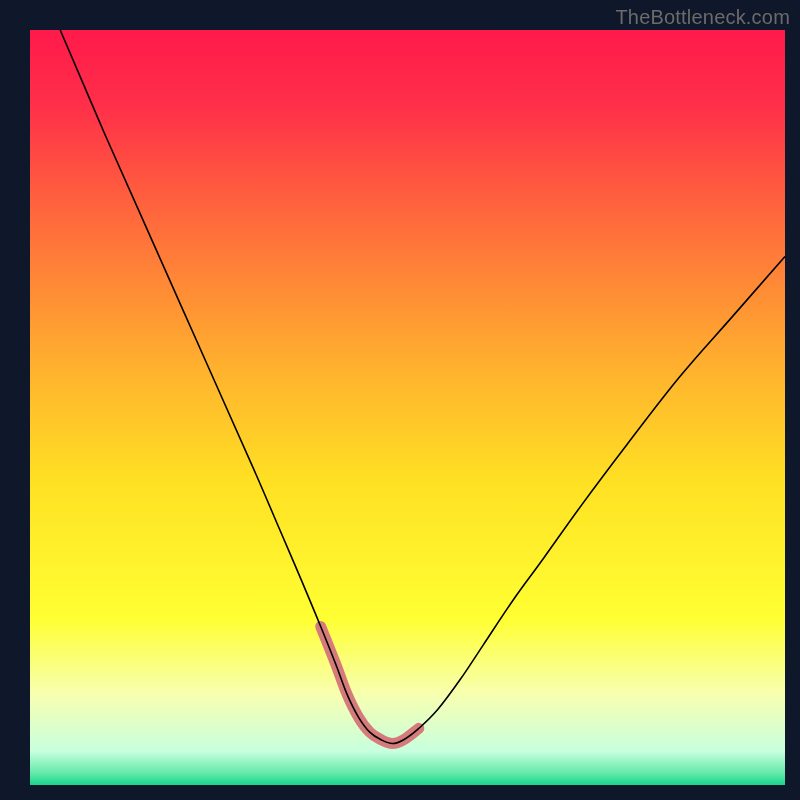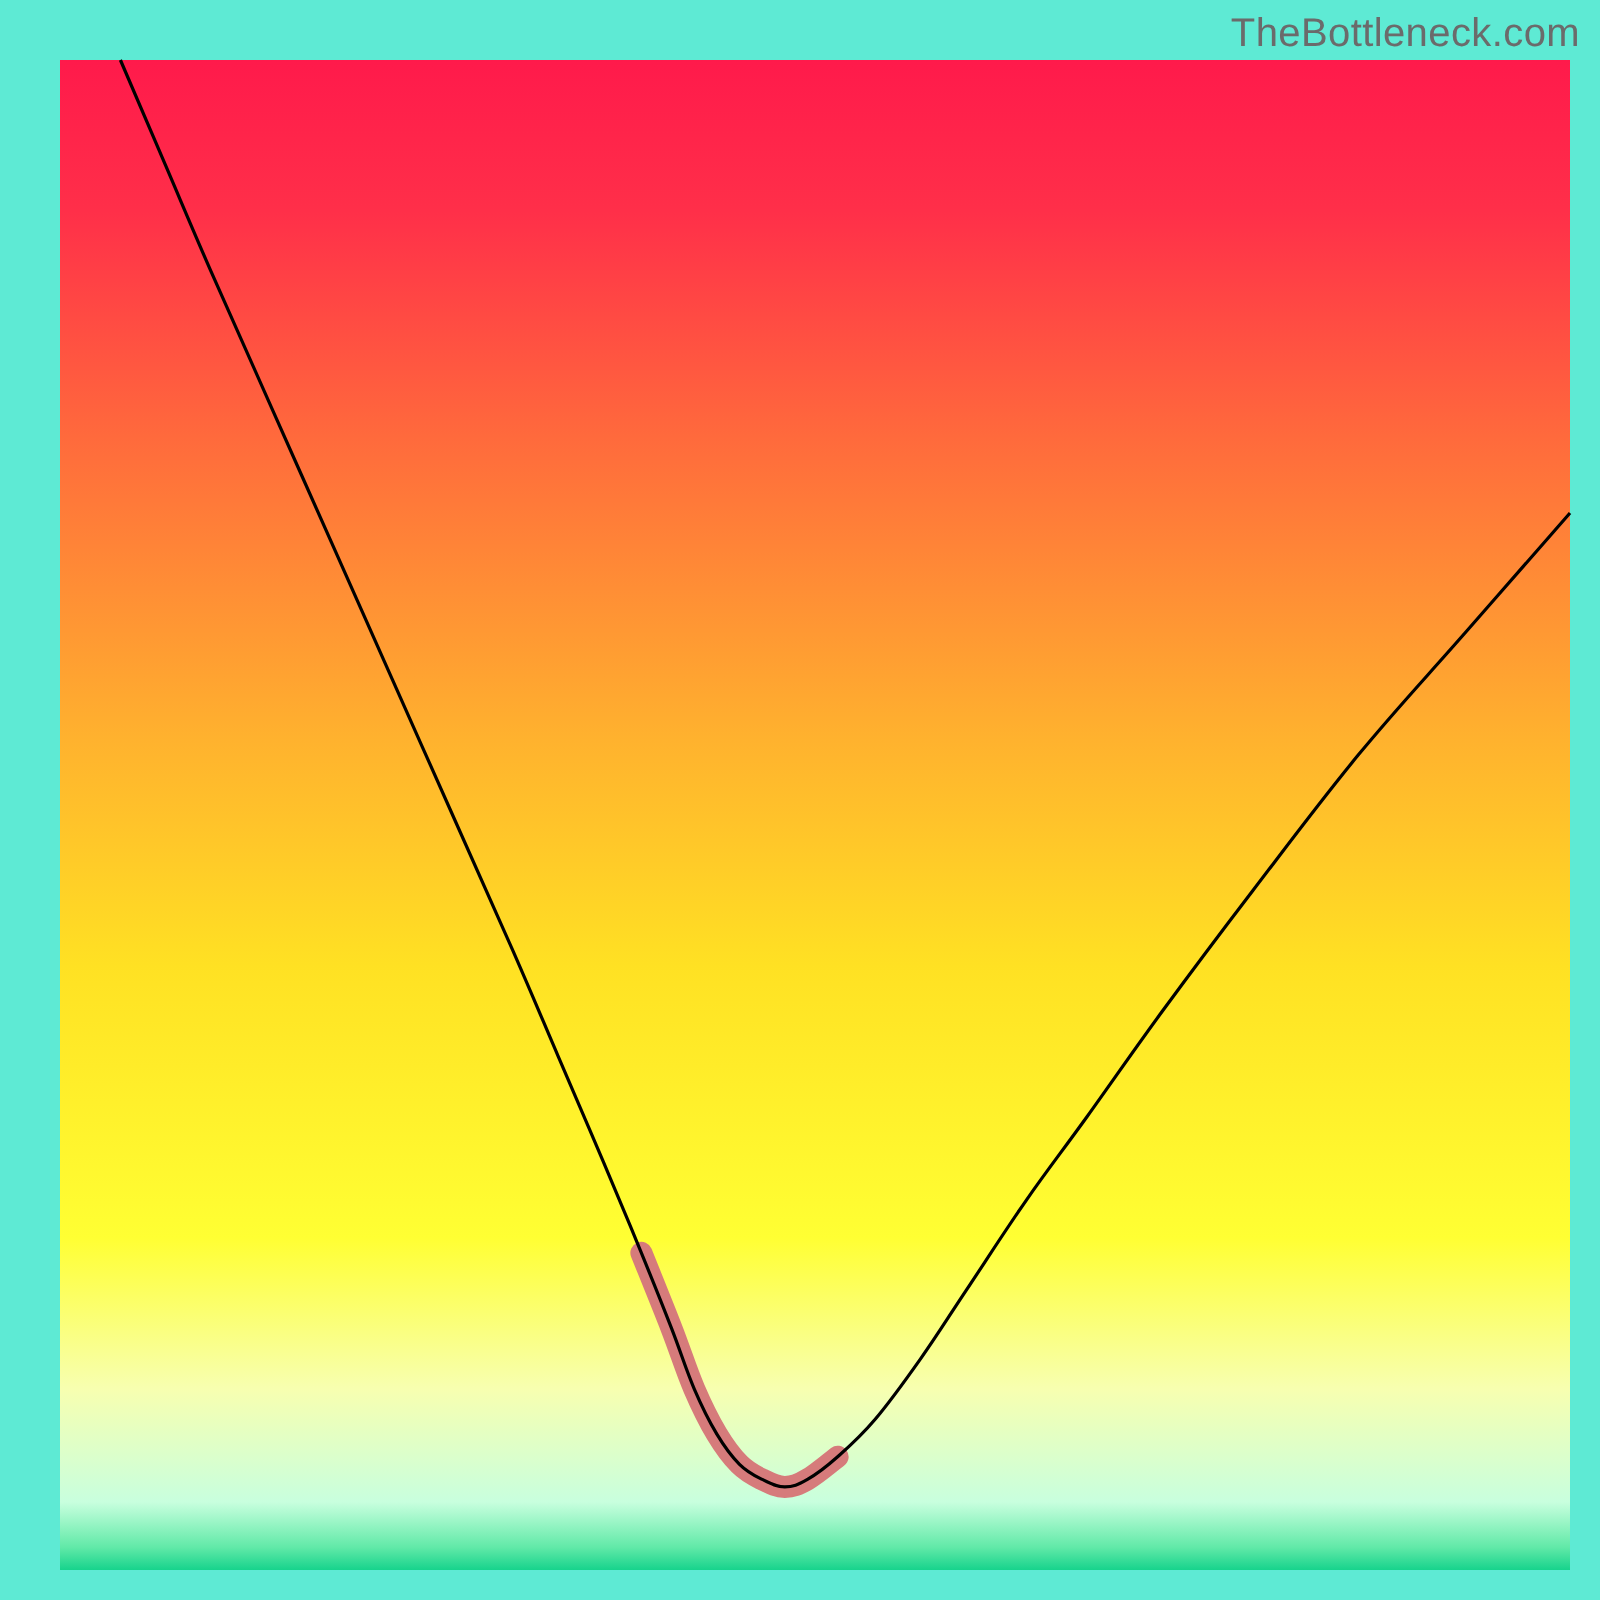--- a/index.html
+++ b/index.html
@@ -7,21 +7,21 @@
     padding: 0;
     width: 800px;
     height: 800px;
     background: #000;
     overflow: hidden;
   }
   .stage {
     position: relative;
     width: 800px;
     height: 800px;
-    background: #5eead4;
+    background: #0f172a;
   }
   .watermark {
     position: absolute;
     top: 6px;
     right: 10px;
     font-family: Arial, Helvetica, sans-serif;
     font-size: 20px;
     color: #6b6b6b;
     letter-spacing: 0.2px;
     z-index: 10;

